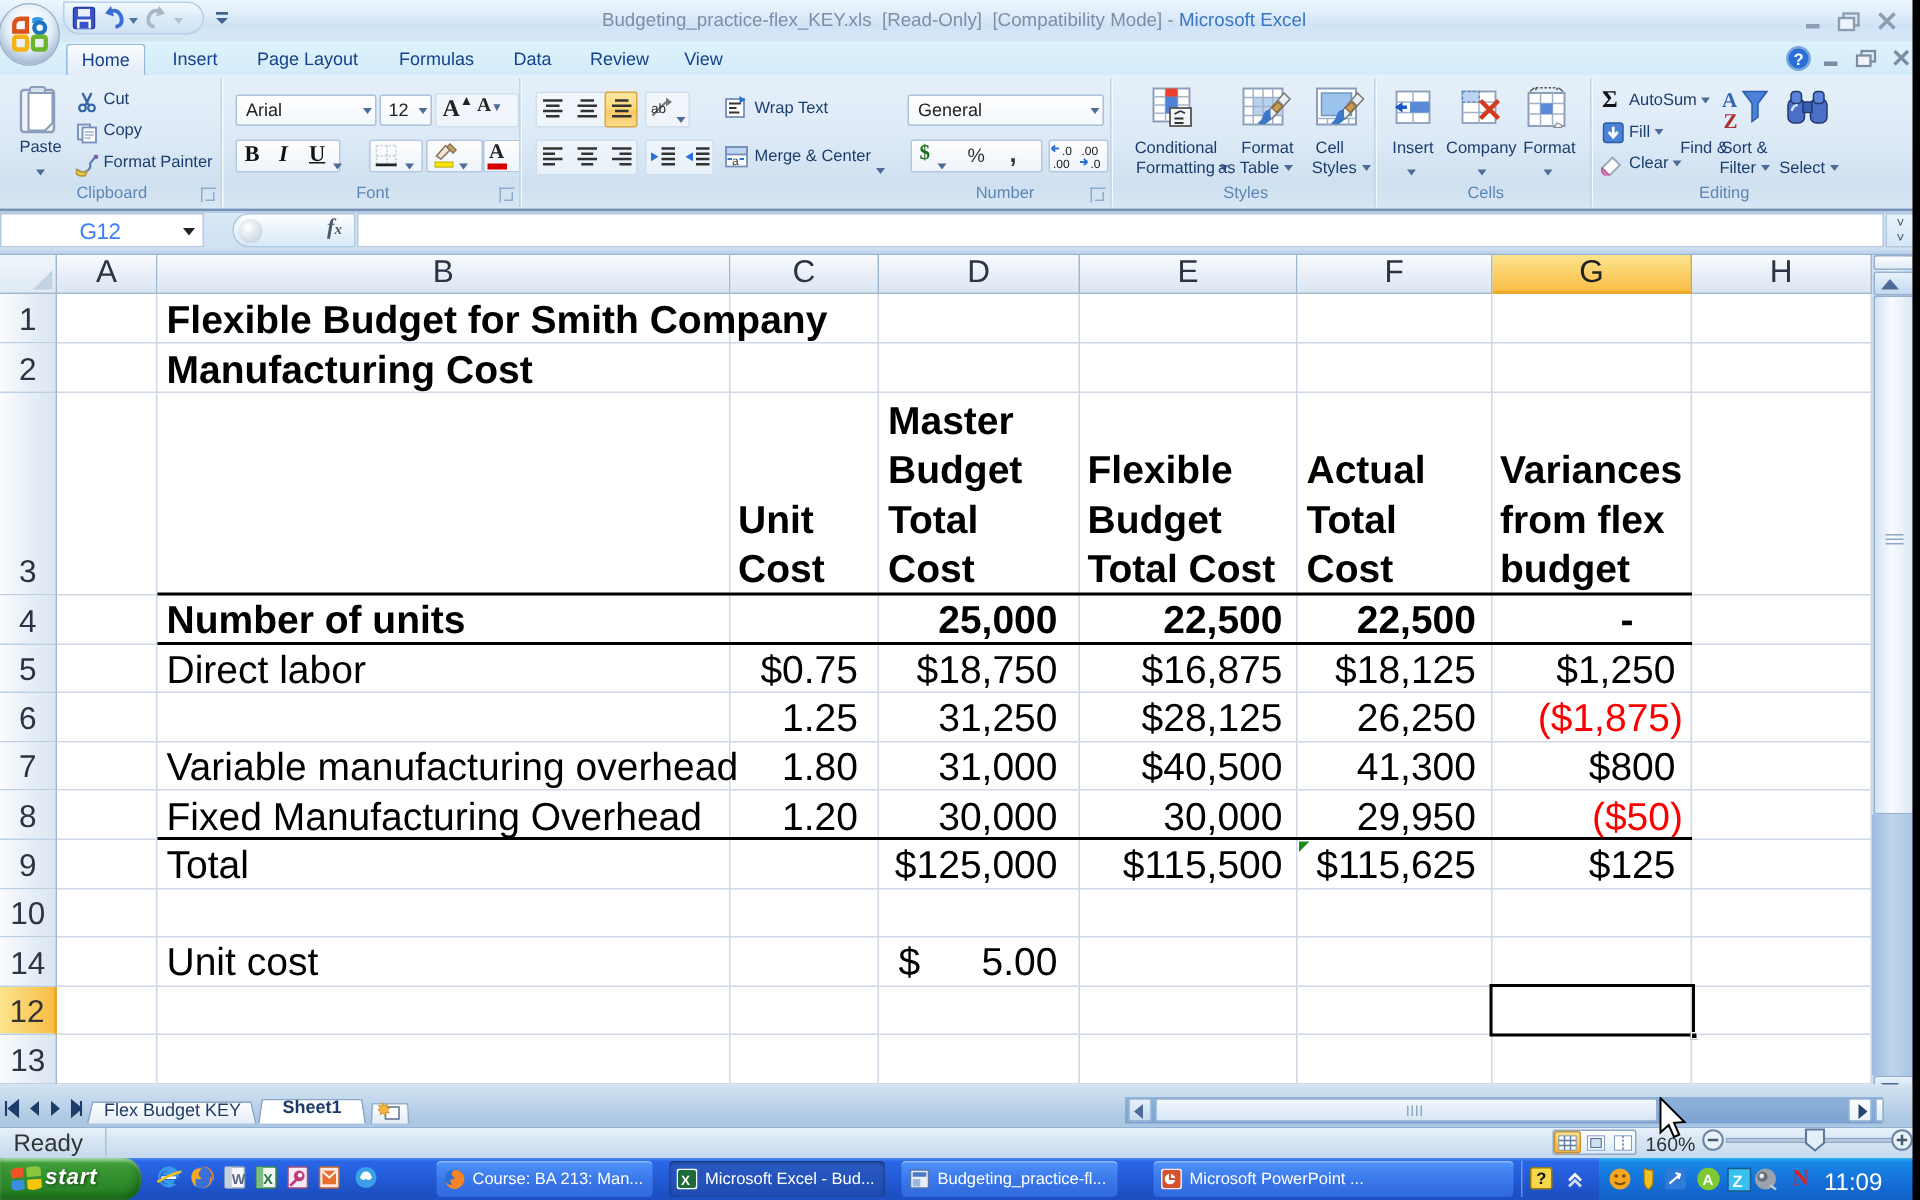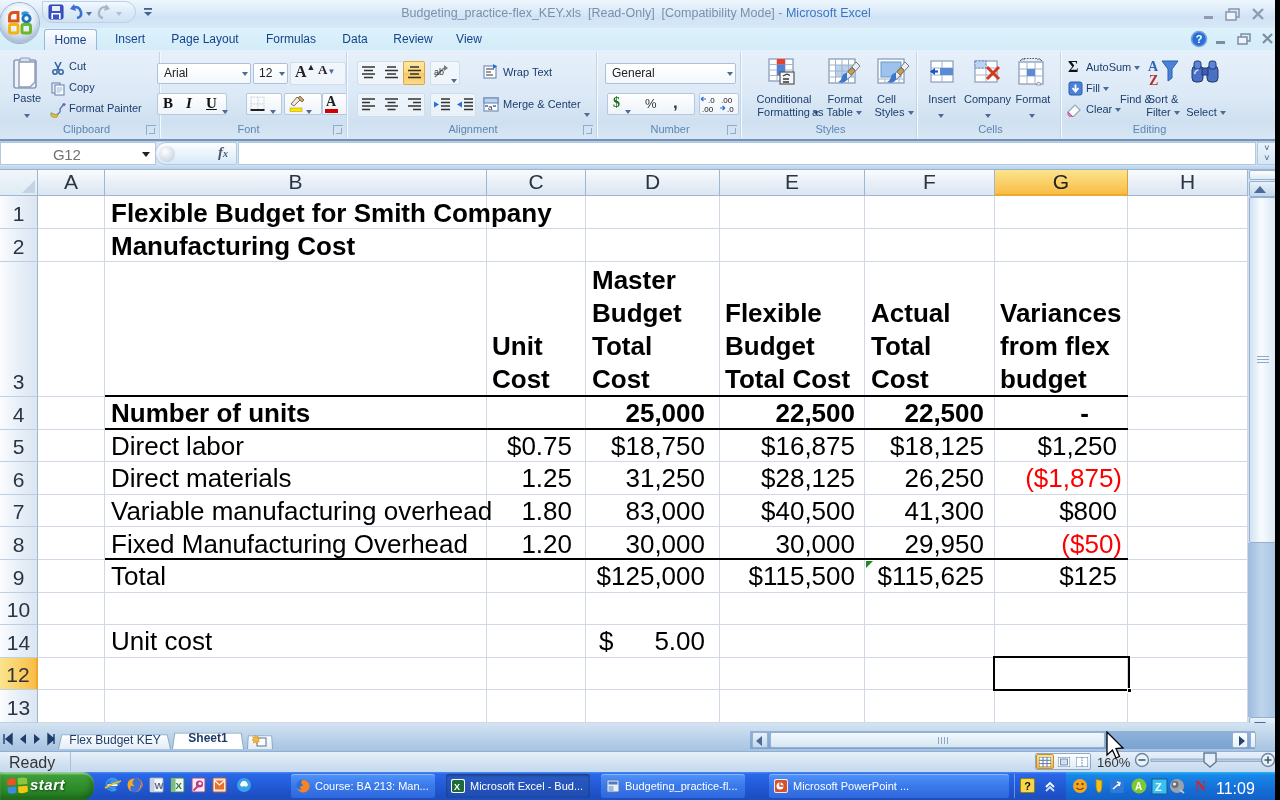--- a/index.html
+++ b/index.html
@@ -20,21 +20,21 @@
 .launcher{position:absolute;bottom:3px;right:3px;width:10px;height:10px;border-left:1px solid #7e9ec4;border-top:1px solid #7e9ec4;opacity:.8}
 .launcher:after{content:"";position:absolute;right:1px;bottom:1px;width:5px;height:5px;border-right:1px solid #7e9ec4;border-bottom:1px solid #7e9ec4}
 .rlbl{font-size:11px;color:#1b3e6e}
 .combo{position:absolute;background:linear-gradient(#fff,#f3f8fc);border:1px solid #abc1de;border-radius:2px;font-size:12px;color:#222}
 .combo .arr{position:absolute;right:2px;top:50%;margin-top:-2px;width:0;height:0;border-left:3px solid transparent;border-right:3px solid transparent;border-top:4px solid #4d6b96}
 .sbtn{position:absolute;border:1px solid #b4c8e0;border-radius:2px;background:linear-gradient(#fefefe,#eef4fa)}
 .qbtn{position:absolute;border:1px solid #cfdeed;border-radius:2px;background:rgba(255,255,255,.5)}
 .dd{display:inline-block;width:0;height:0;border-left:3px solid transparent;border-right:3px solid transparent;border-top:4px solid #4d6b96;vertical-align:middle}
 
 #fbar{left:0;top:141px;width:1280px;height:29px;background:linear-gradient(#d9e8f6,#cfe2f3 85%,#bcd2e8);border-top:1px solid #b7cde4;border-bottom:1px solid #96b4d4}
-#namebox{left:0;top:142px;width:156px;height:23px;background:#fff;border:1px solid #b3c9e0;font-size:15px;color:#737373}
+#namebox{left:0;top:142px;width:136px;height:23px;background:#fff;border:1px solid #b3c9e0;font-size:15px;color:#3b82f6}
 #fxpill{left:155px;top:142px;width:82px;height:23px;background:linear-gradient(#fdfeff,#d7e9f8);border:1px solid #b3c9e0;border-radius:11px 2px 2px 11px}
 #finput{left:238px;top:142px;width:1018px;height:23px;background:#fff;border:1px solid #b3c9e0}
 #fexpand{left:1257px;top:142px;width:20px;height:23px;background:linear-gradient(#eaf3fb,#d5e6f5);border:1px solid #b3c9e0;color:#35536f;text-align:center;font-size:9px;line-height:10px}
 
 #grid{left:0;top:170px;width:1277px;height:553px;background:#fff}
 .colhead{position:absolute;top:0;height:26px;background:linear-gradient(#fafcfe,#e7eef7 55%,#dbe6f2);border-right:1px solid #9eb6ce;border-bottom:1px solid #9eb6ce;text-align:center;font-size:21px;color:#2b3442;line-height:24px}
 .colhead.sel{background:linear-gradient(#fbe48d,#fac351 85%,#f8bc3f);border-right:1px solid #d9a335;border-bottom:2px solid #eda92d;line-height:23px;color:#222}
 .rowhead{position:absolute;left:0;width:38px;background:linear-gradient(90deg,#fafcfe,#e7eef7 55%,#dbe6f2);border-right:1px solid #9eb6ce;border-bottom:1px solid #bdcfe2;text-align:center;font-size:21px;color:#2b3442;display:flex;align-items:flex-end;justify-content:center;padding-bottom:2px}
 .rowhead.sel{background:linear-gradient(90deg,#fbe48d,#fac351 85%,#f8bc3f);border-right:2px solid #eda92d;color:#333}
 #corner{position:absolute;left:0;top:0;width:38px;height:26px;background:linear-gradient(#f0f6fb,#dfeaf4);border-right:1px solid #9eb6ce;border-bottom:1px solid #9eb6ce}
@@ -114,21 +114,21 @@
 <svg class="abs" style="left:1190px;top:30px" width="88" height="18" viewBox="0 0 88 18">
   <circle cx="9" cy="9" r="7.5" fill="#2a6fd8" stroke="#7aa4dc" stroke-width="1.6"></circle>
   <text x="9" y="13" font-size="11" font-weight="bold" fill="#fff" text-anchor="middle" font-family="Liberation Sans">?</text>
   <rect x="26" y="11" width="9" height="3" fill="#7c8ca3"></rect>
   <rect x="51" y="4" width="9" height="7" fill="none" stroke="#7c8ca3" stroke-width="1.5"></rect>
   <rect x="48" y="7" width="9" height="7" fill="#eef4fa" stroke="#7c8ca3" stroke-width="1.5"></rect>
   <path d="M73 4 L82 13 M82 4 L73 13" stroke="#7c8ca3" stroke-width="2.2"></path>
 </svg>
 <div id="ribbon" class="abs"></div>
 
-<div class="abs rgroup" style="left:14px;top:52px;width:146px">
+<div class="abs rgroup" style="left:2px;top:52px;width:146px">
   <div class="glabel">Clipboard</div>
       <div class="launcher"></div>
 </div>
 <svg class="abs" style="left:11px;top:57px" width="32" height="34" viewBox="0 0 32 34">
   <rect x="3" y="3" width="22" height="28" rx="2" fill="#f0f4f9" stroke="#8b9dba" stroke-width="1.6"></rect>
   <rect x="9" y="1" width="10" height="5" rx="1.5" fill="#d8e0ec" stroke="#8b9dba" stroke-width="1.2"></rect>
   <path d="M10 8 h16 v20 l-5 5 h-11 z" fill="#fff" stroke="#8b9dba" stroke-width="1.4" transform="translate(-2,-3)"></path>
 </svg>
 <div class="abs rlbl" style="left:7px;top:92px;width:40px;text-align:center">Paste</div>
 <div class="abs" style="left:24px;top:106px"><span class="dd"></span></div>
@@ -175,24 +175,20 @@
 <svg class="abs" style="left:288px;top:95px" width="17" height="17" viewBox="0 0 17 17">
   <path d="M3 9 L9 2 l3 3 -6 6 z" fill="#efe6d9" stroke="#8b6f4e" stroke-width="1"></path>
   <path d="M10 3 l4 4 2 -2 -4 -4 z" fill="#caa36a" stroke="#8b6f4e" stroke-width="1"></path>
   <rect x="2" y="13" width="12" height="3.4" fill="#ffe400" stroke="#b7a400" stroke-width=".6"></rect>
 </svg>
 <div class="abs" style="left:306px;top:102px"><span class="dd"></span></div>
 <div class="abs sbtn" style="left:322px;top:93px;width:24px;height:22px;border-right:none;border-radius:2px 0 0 2px"></div>
 <div class="abs" style="left:326px;top:94px;font-family:'Liberation Serif',serif;font-size:14px;font-weight:bold;color:#222">A</div>
 <div class="abs" style="left:325px;top:109px;width:13px;height:4px;background:#d40000"></div>
 
-<div class="abs rgroup" style="left:350px;top:52px;width:247px">
-  <div class="glabel">Alignment</div>
-      <div class="launcher"></div>
-</div>
 <div class="abs qbtn" style="left:357px;top:61px;width:68px;height:24px"></div>
 <svg class="abs" style="left:361px;top:66px" width="15" height="14" viewBox="0 0 15 14">
       <path d="M1 1 h13 M3 4.5 h9 M1 8 h13 M3 11.5 h9" stroke="#333" stroke-width="1.7"></path>
     </svg>
 <svg class="abs" style="left:384px;top:66px" width="15" height="14" viewBox="0 0 15 14">
       <path d="M3 1 h9 M1 4.5 h13 M3 8 h9 M1 11.5 h13" stroke="#333" stroke-width="1.7"></path>
     </svg>
 <div class="abs" style="left:403px;top:61px;width:22px;height:24px;background:linear-gradient(#fde7a0,#fbd77b 50%,#f9c75f 51%,#fbd98c);border:1px solid #dca73e;border-radius:2px"></div>
 <svg class="abs" style="left:407px;top:66px" width="15" height="14" viewBox="0 0 15 14">
       <path d="M3 1 h9 M1 4.5 h13 M3 8 h9 M1 11.5 h13" stroke="#333" stroke-width="1.7"></path>
@@ -433,29 +429,28 @@
   <div class="ct bold" style="right:572px;top:227px;text-align:right;left:auto">25,000</div>
   <div class="ct bold" style="right:422px;top:227px;left:auto">22,500</div>
   <div class="ct bold" style="right:293px;top:227px;left:auto">22,500</div>
   <div class="ct bold" style="right:188px;top:227px;left:auto">-</div>
   <div class="ct" style="left:111px;top:260px">Direct labor</div>
   <div class="ct" style="right:705px;top:260px;left:auto">$0.75</div>
   <div class="ct" style="right:572px;top:260px;left:auto">$18,750</div>
   <div class="ct" style="right:422px;top:260px;left:auto">$16,875</div>
   <div class="ct" style="right:293px;top:260px;left:auto">$18,125</div>
   <div class="ct" style="right:160px;top:260px;left:auto">$1,250</div>
-  <div class="ct" style="left:111px;top:292px">Direct materials</div>
   <div class="ct" style="right:705px;top:292px;left:auto">1.25</div>
   <div class="ct" style="right:572px;top:292px;left:auto">31,250</div>
   <div class="ct" style="right:422px;top:292px;left:auto">$28,125</div>
   <div class="ct" style="right:293px;top:292px;left:auto">26,250</div>
   <div class="ct red" style="right:155px;top:292px;left:auto">($1,875)</div>
   <div class="ct" style="left:111px;top:325px">Variable manufacturing overhead</div>
   <div class="ct" style="right:705px;top:325px;left:auto">1.80</div>
-  <div class="ct" style="right:572px;top:325px;left:auto">83,000</div>
+  <div class="ct" style="right:572px;top:325px;left:auto">31,000</div>
   <div class="ct" style="right:422px;top:325px;left:auto">$40,500</div>
   <div class="ct" style="right:293px;top:325px;left:auto">41,300</div>
   <div class="ct" style="right:160px;top:325px;left:auto">$800</div>
   <div class="ct" style="left:111px;top:358px">Fixed Manufacturing Overhead</div>
   <div class="ct" style="right:705px;top:358px;left:auto">1.20</div>
   <div class="ct" style="right:572px;top:358px;left:auto">30,000</div>
   <div class="ct" style="right:422px;top:358px;left:auto">30,000</div>
   <div class="ct" style="right:293px;top:358px;left:auto">29,950</div>
   <div class="ct red" style="right:155px;top:358px;left:auto">($50)</div>
   <div class="ct" style="left:111px;top:390px">Total</div>

